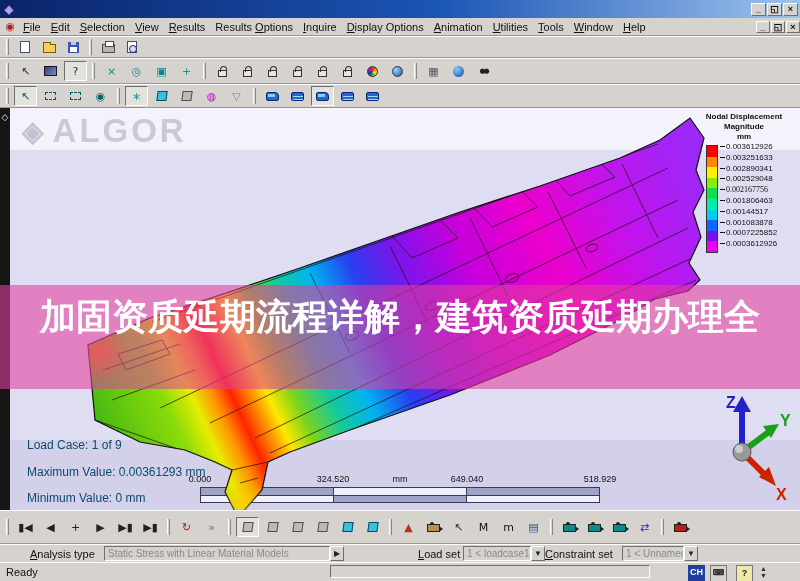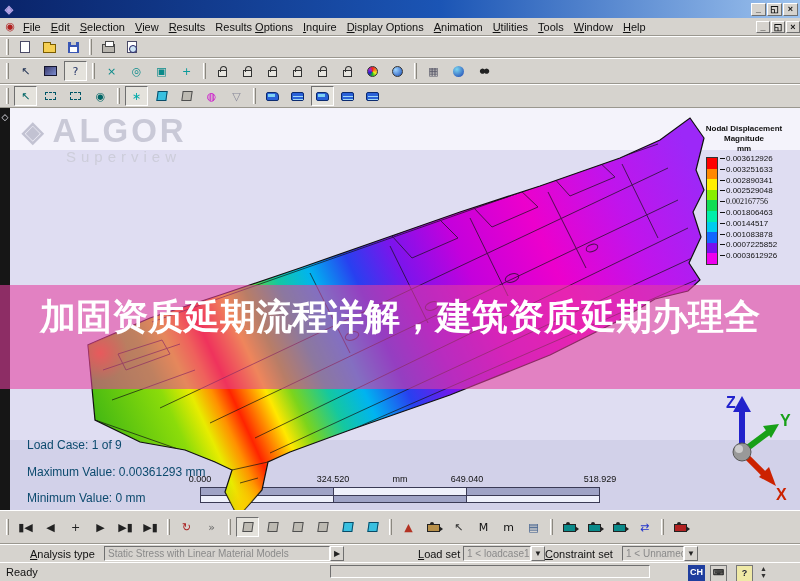--- a/index.html
+++ b/index.html
@@ -69,21 +69,21 @@
   .viewport{position:relative;height:402px;background:#dfddf2;overflow:hidden;}
   .band{position:absolute;left:0;right:0;}
   .band-top{top:0;height:42px;background:#f4f3fb;}
   .band-bot{top:332px;height:70px;background:#d2d1e9;}
   .leftstrip{position:absolute;left:0;top:0;width:10px;height:402px;background:#161616;z-index:4;}
   .leftstrip .diamond{color:#e8e8f0;font-size:9px;display:block;text-align:center;margin-top:4px;}
   .logo{position:absolute;left:22px;top:4px;color:#c9c9d7;z-index:1;}
   .logo .brandline{font-size:33px;font-weight:bold;letter-spacing:3px;display:flex;align-items:center;}
   .logo .mark{font-size:28px;margin-right:6px;color:#c2c2d2;}
   .logo .sub{font-size:15px;letter-spacing:5px;color:#cdcdda;margin:-2px 0 0 44px;}
-  .legend{position:absolute;right:6px;top:4px;width:100px;z-index:2;font-family:"Liberation Sans",sans-serif;margin-top:12px;}
+  .legend{position:absolute;right:6px;top:4px;width:100px;z-index:2;font-family:"Liberation Sans",sans-serif;}
   .legend .ltitle{font-size:8px;font-weight:bold;color:#111;text-align:center;line-height:10px;}
   .legend .lbody{display:flex;margin-top:3px;margin-left:12px;}
   #legend-bar{width:12px;height:108px;display:flex;flex-direction:column;border:1px solid #333;}
   #legend-bar div{flex:1;}
   #legend-labels{position:relative;width:72px;margin-left:2px;}
   #legend-labels .lv{position:absolute;left:6px;font-size:8px;color:#111;white-space:nowrap;}
   #legend-labels .tick{position:absolute;left:0;width:5px;height:1px;background:#111;}
   .model-svg{position:absolute;left:0;top:0;z-index:3;}
   .overlay{position:absolute;left:0;top:129px;height:104px;right:0;background:rgba(227,62,158,.58);
     z-index:5;text-align:center;color:#fff;font-weight:bold;padding-top:10px;margin-top:48px;}
@@ -370,21 +370,20 @@
 
     <div class="leftstrip">
       <span class="diamond">◇</span>
     </div>
 
     <div class="logo">
       <div class="brandline">
         <span class="mark">◈</span>
         <span>ALGOR</span>
       </div>
-      <div class="sub">Superview</div>
     </div>
 
     <div class="legend">
       <div class="ltitle">Nodal Displacement</div>
       <div class="ltitle">Magnitude</div>
       <div class="ltitle">mm</div>
       <div class="lbody">
         <div id="legend-bar">
             <div style="background: rgb(254, 0, 0);"></div>
             <div style="background: rgb(255, 136, 0);"></div>

